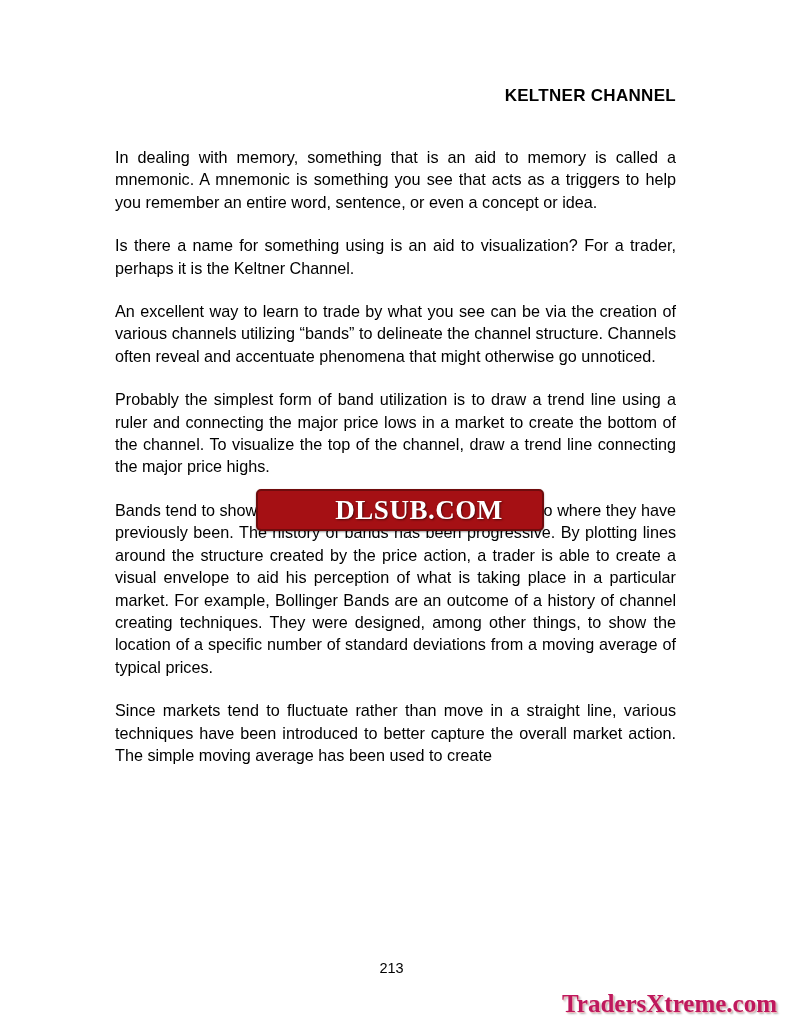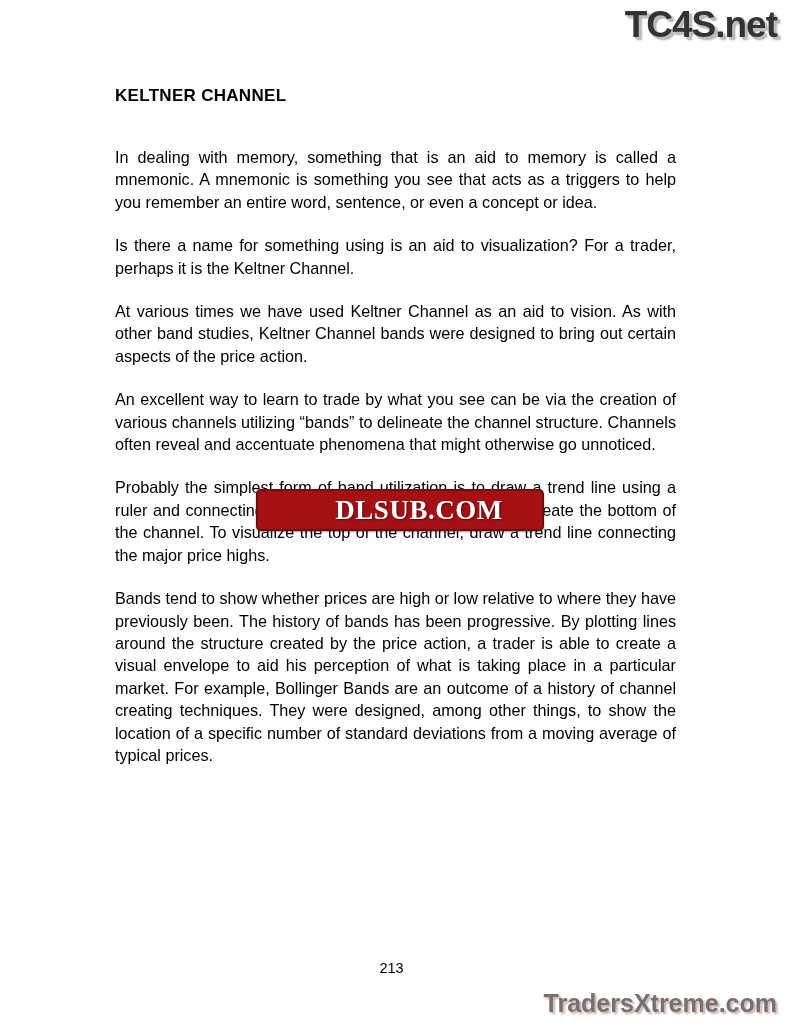--- a/index.html
+++ b/index.html
@@ -48,21 +48,21 @@
     font-size: 30px;
     font-weight: normal;
     text-align: center;
     margin: 0 0 26px 0;
     letter-spacing: 0.2px;
   }
 
   .chapter-subtitle {
     font-size: 17px;
     font-weight: bold;
-    text-align: left;
+    text-align: right;
     margin: 0 0 40px 0;
     letter-spacing: 0.3px;
   }
 
   p.para {
     font-size: 16.2px;
     line-height: 22.4px;
     text-align: justify;
     margin: 0 0 21px 0;
     text-justify: inter-word;
@@ -105,45 +105,44 @@
     top: 960px;
     text-align: center;
     font-size: 14.5px;
   }
 
   
   .txwm {
     position: absolute;
     right: 14px;
     bottom: 6px;
-    font-family: Liberation Sans, sans-serif;
+    font-family: Liberation Serif, serif;
     font-weight: bold;
     font-size: 25px;
-    color: #737373;
+    color: #be185d;
     letter-spacing: 0px;
     text-shadow: 1px 1px 0 #f0b9bb, 2px 2px 2px rgba(0,0,0,0.3);
     white-space: nowrap;
   }
 </style>
 </head>
 <body>
 
 <div class="page">
 
-  <div class="tc4s">TC4S.net</div>
 
   <div class="content">
     <h2 class="chapter-subtitle">KELTNER CHANNEL</h2>
 
     <p class="para">In dealing with memory, something that is an aid to memory is called a mnemonic.  A mnemonic is something you see that acts as a triggers to help you remember an entire word, sentence, or even a concept or idea.</p>
     <p class="para">Is there a name for something using is an aid to visualization?  For a trader, perhaps it is the Keltner Channel.</p>
-    <p class="para">At various times we have used Keltner Channel as an aid to vision.  As with other band studies, Keltner Channel bands were designed to bring out certain aspects of the price action.</p>
     <p class="para">An excellent way to learn to trade by what you see can be via the creation of various channels utilizing “bands” to delineate the channel structure.   Channels often reveal and accentuate phenomena that might otherwise go unnoticed.</p>
     <p class="para">Probably the simplest form of band utilization is to draw a trend  line using a ruler and connecting the major price lows in a market to create the bottom of the channel.  To visualize the top of the channel, draw a trend line connecting the major price highs.</p>
     <p class="para">Bands tend to show whether prices are high or low relative to where they have previously been. The history of bands has been progressive.  By plotting lines around the structure created by the price action, a trader is able to create a visual envelope to aid his perception of what is taking place in a particular market. For example, Bollinger Bands are an outcome of a history of channel creating techniques. They were designed, among other things, to show the location of a specific number of standard deviations from a moving average of typical prices.</p>
+    <p class="para">Since markets tend to fluctuate rather than move in a straight line, various techniques have been introduced to better capture the overall market action. The simple moving average has been used to create</p>
   </div>
 
   <div class="dlsub">
     <span>DLSUB.COM</span>
   </div>
 
   <div class="page-number">213</div>
 
   <div class="txwm">TradersXtreme.com</div>
 

